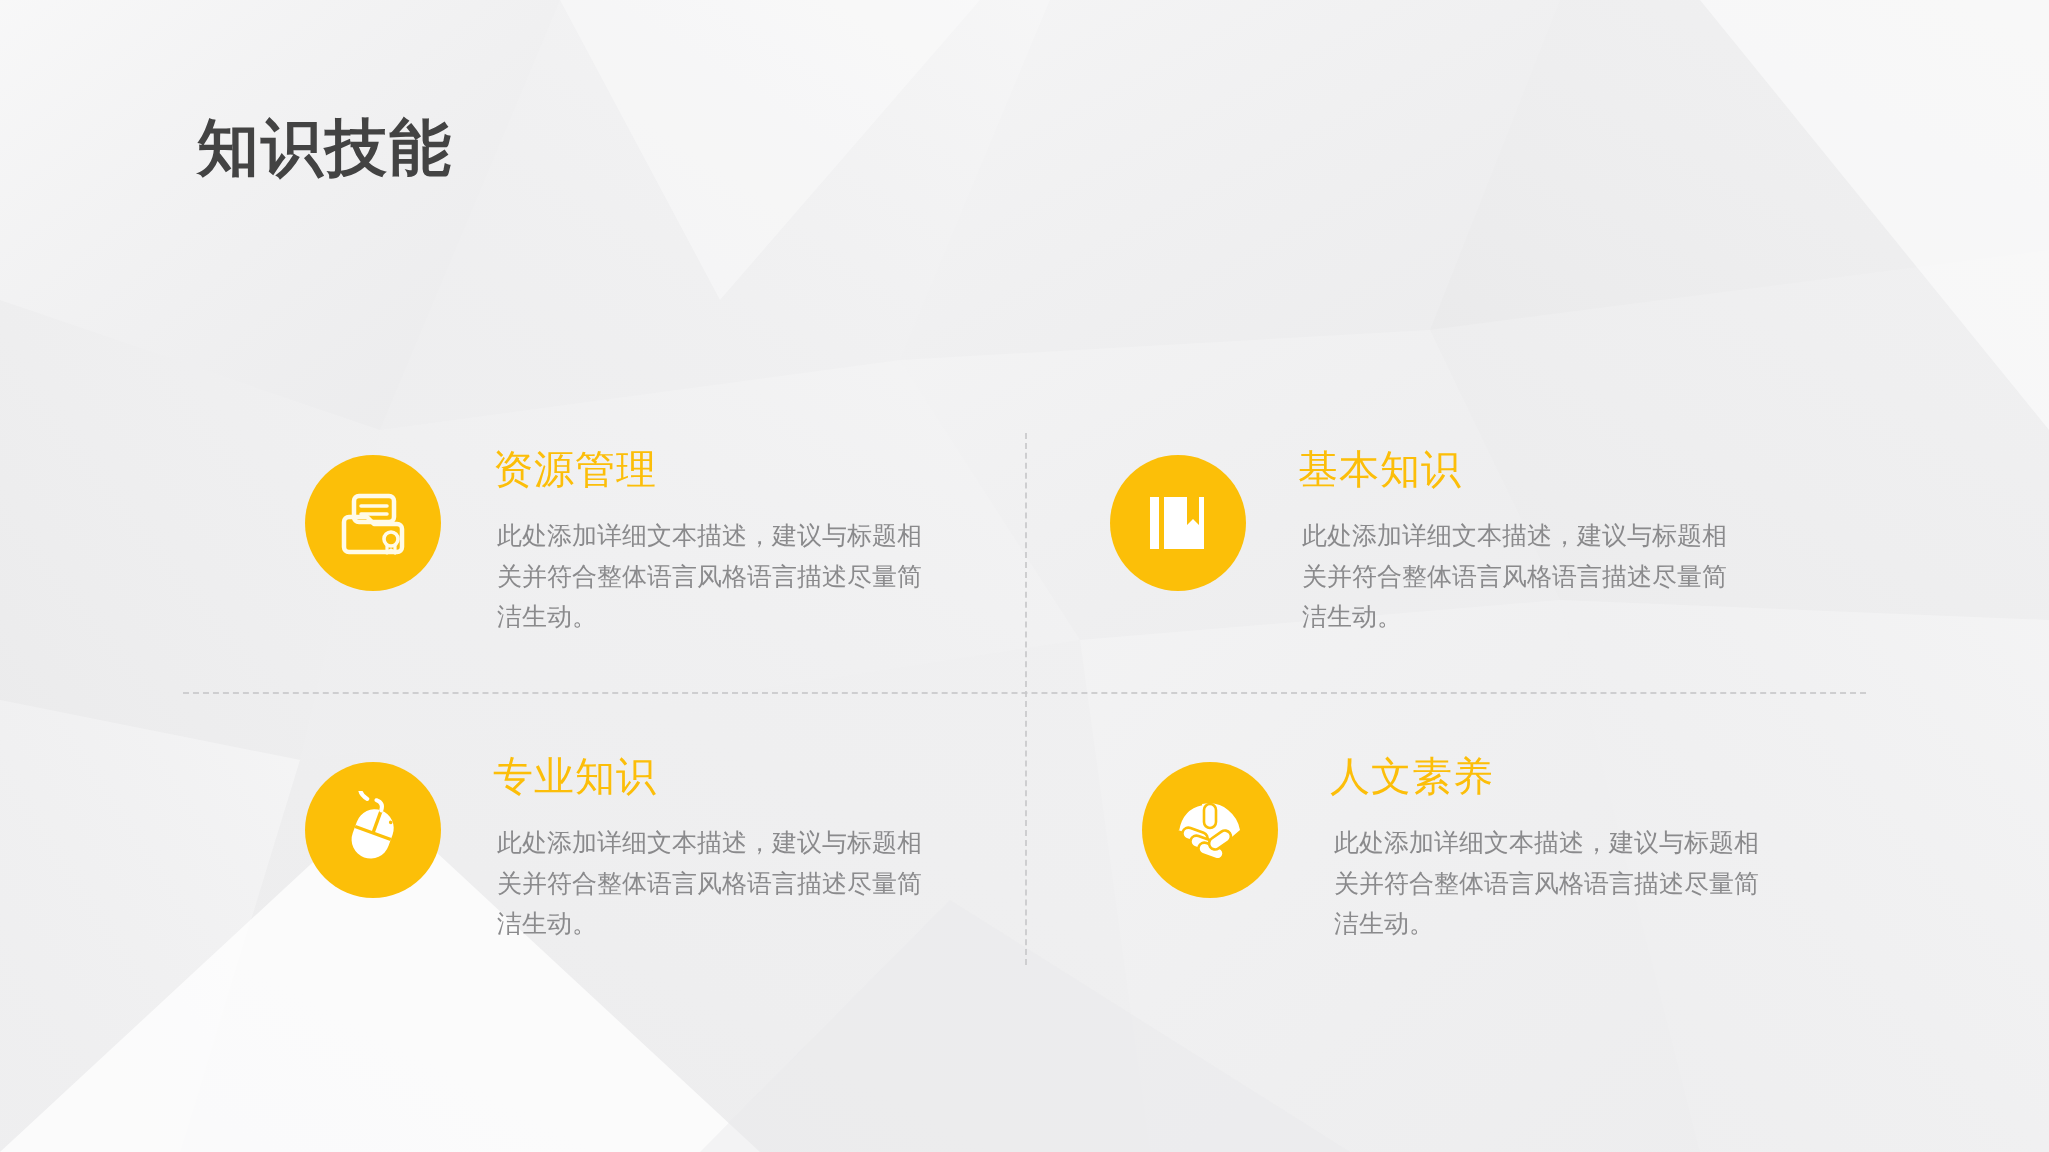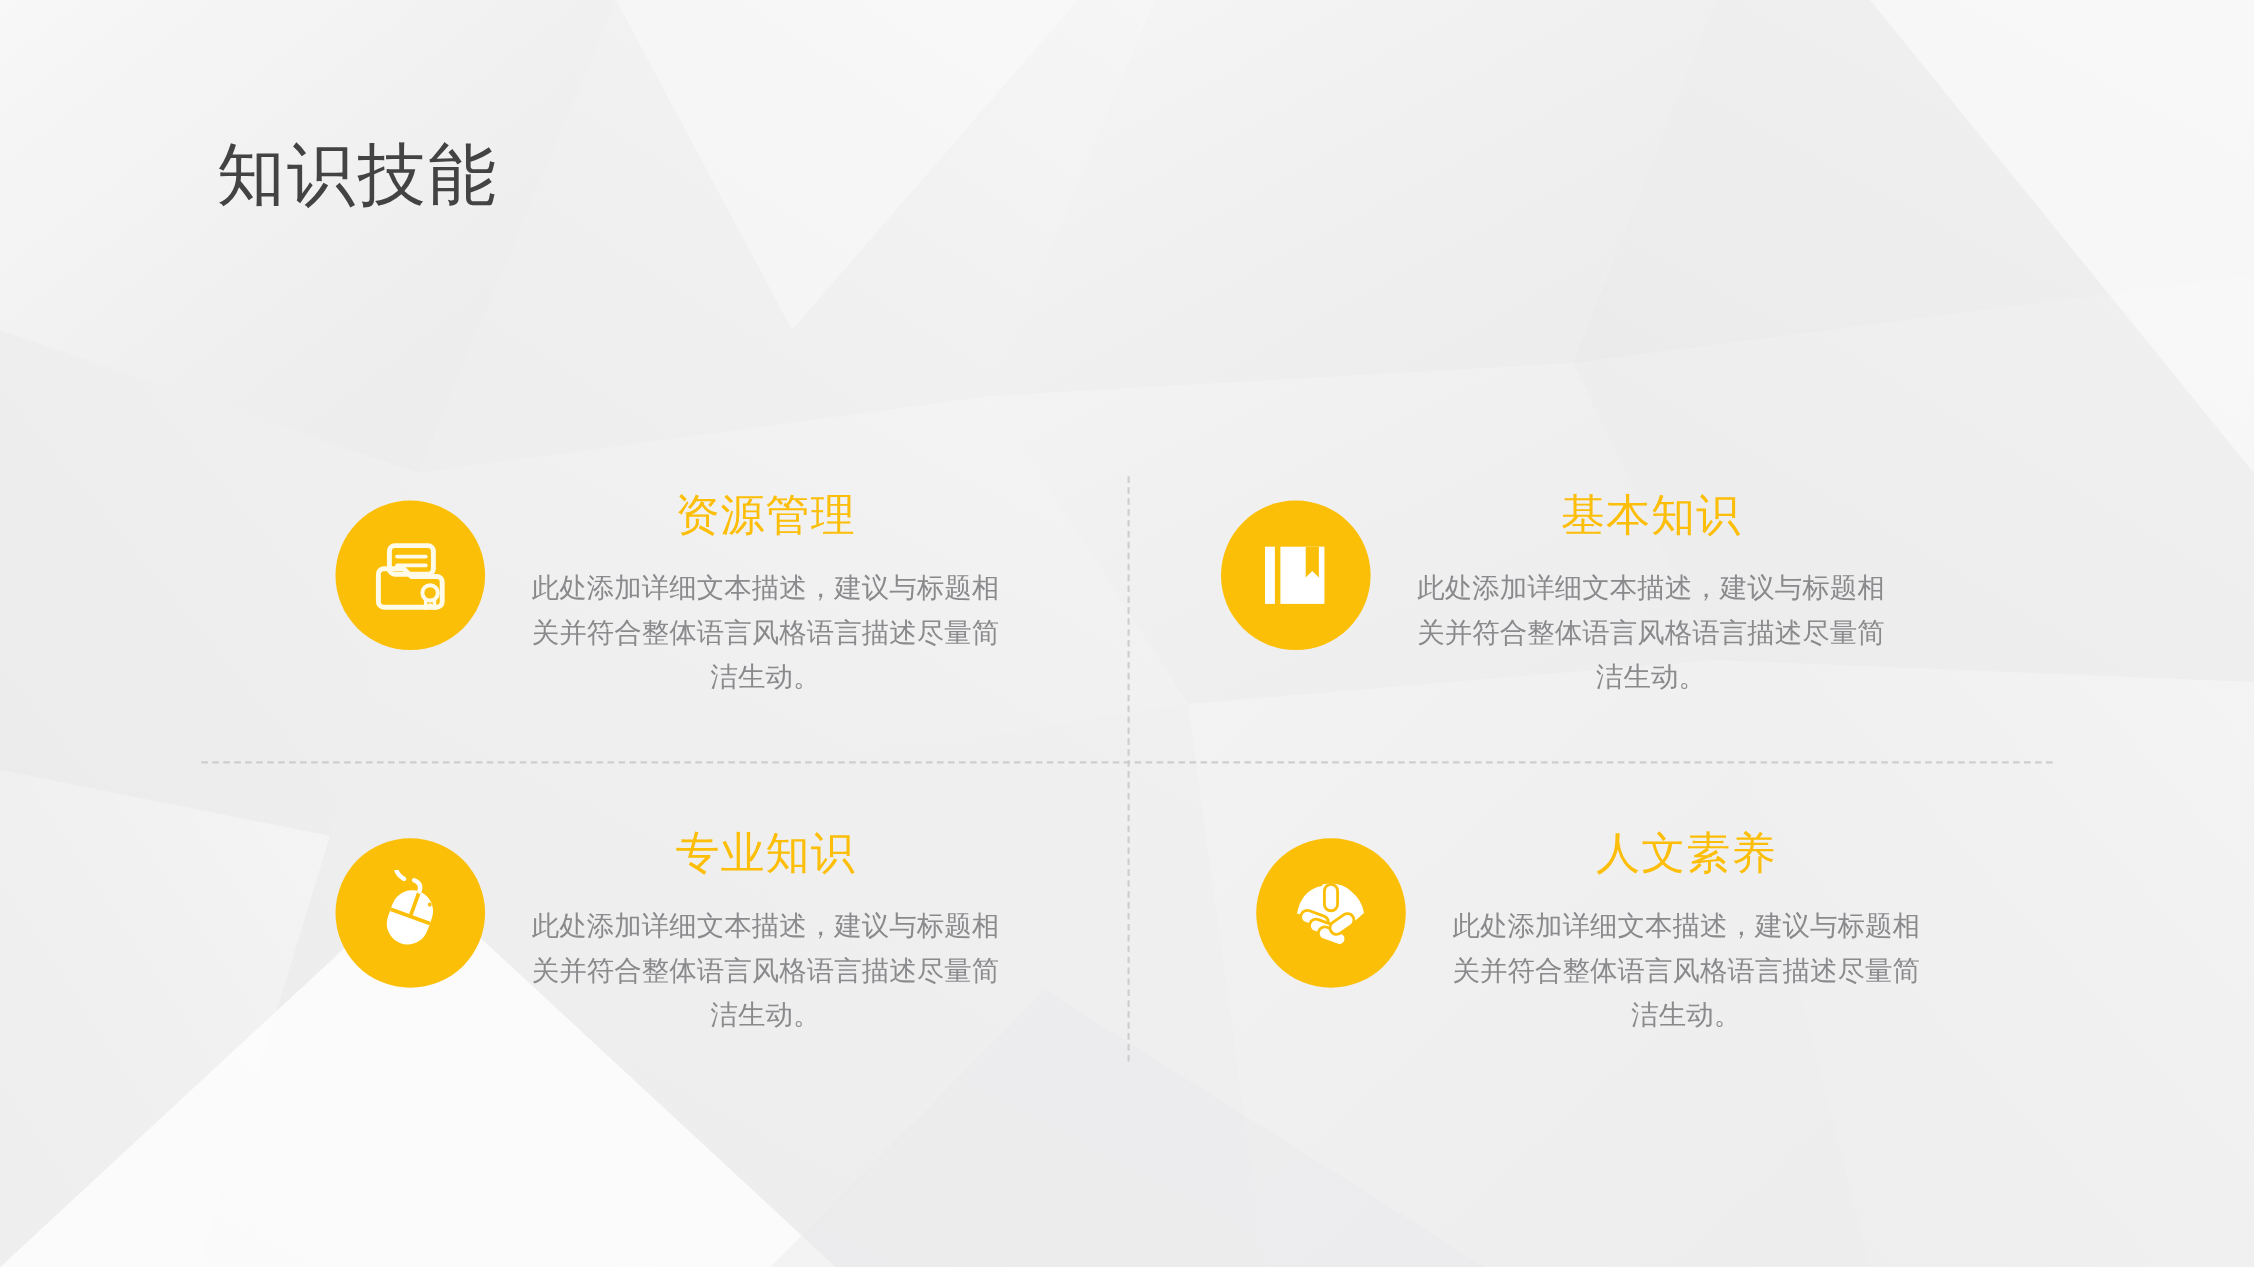--- a/index.html
+++ b/index.html
@@ -28,26 +28,26 @@
     inset: 0;
     width: 100%;
     height: 100%;
     pointer-events: none;
   }
 
   
   .title {
     position: absolute;
     left: 197px;
-    top: 124px;
+    top: 112px;
     font-size: 62px;
     line-height: 1.15;
     letter-spacing: 2px;
     color: #434343;
-    font-weight: 400;
+    font-weight: 700;
     white-space: nowrap;
   }
 
   
   .divider-h {
     position: absolute;
     left: 183px;
     top: 692px;
     width: 1683px;
     height: 0;
@@ -70,22 +70,21 @@
     left: 0;
     top: 0;
     width: 2049px;
     height: 1152px;
   }
 
   .cell {
     position: absolute;
     display: flex;
     align-items: flex-start;
-    gap: 36px;
-    text-align: center;
+    gap: 52px;
   }
   .cell-0 { left: 305px;  top: 445px; }
   .cell-1 { left: 1110px; top: 445px; }
   .cell-2 { left: 305px;  top: 752px; }
   .cell-3 { left: 1142px; top: 752px; }
 
   .icon-circle {
     flex: 0 0 auto;
     width: 136px;
     height: 136px;

